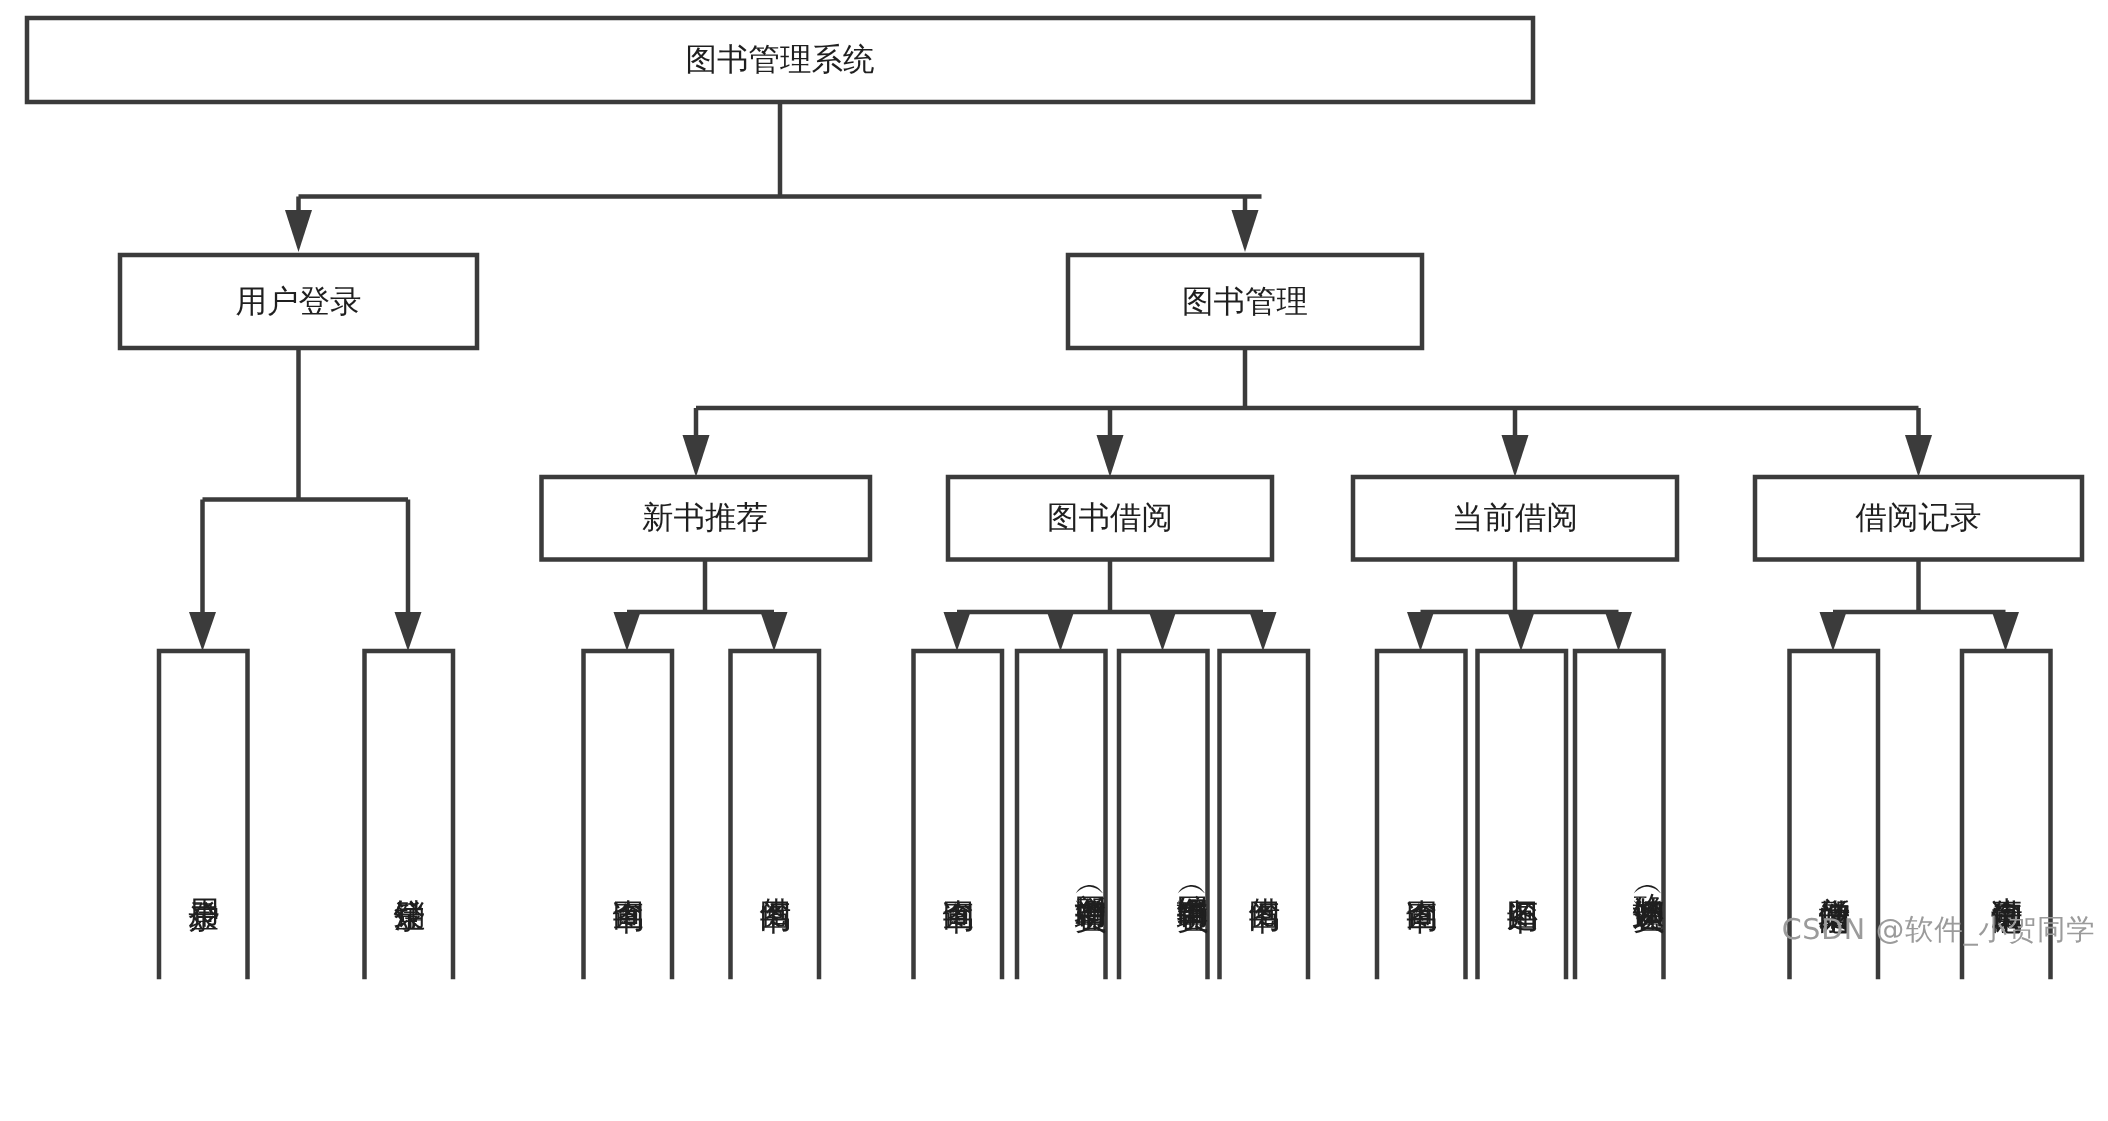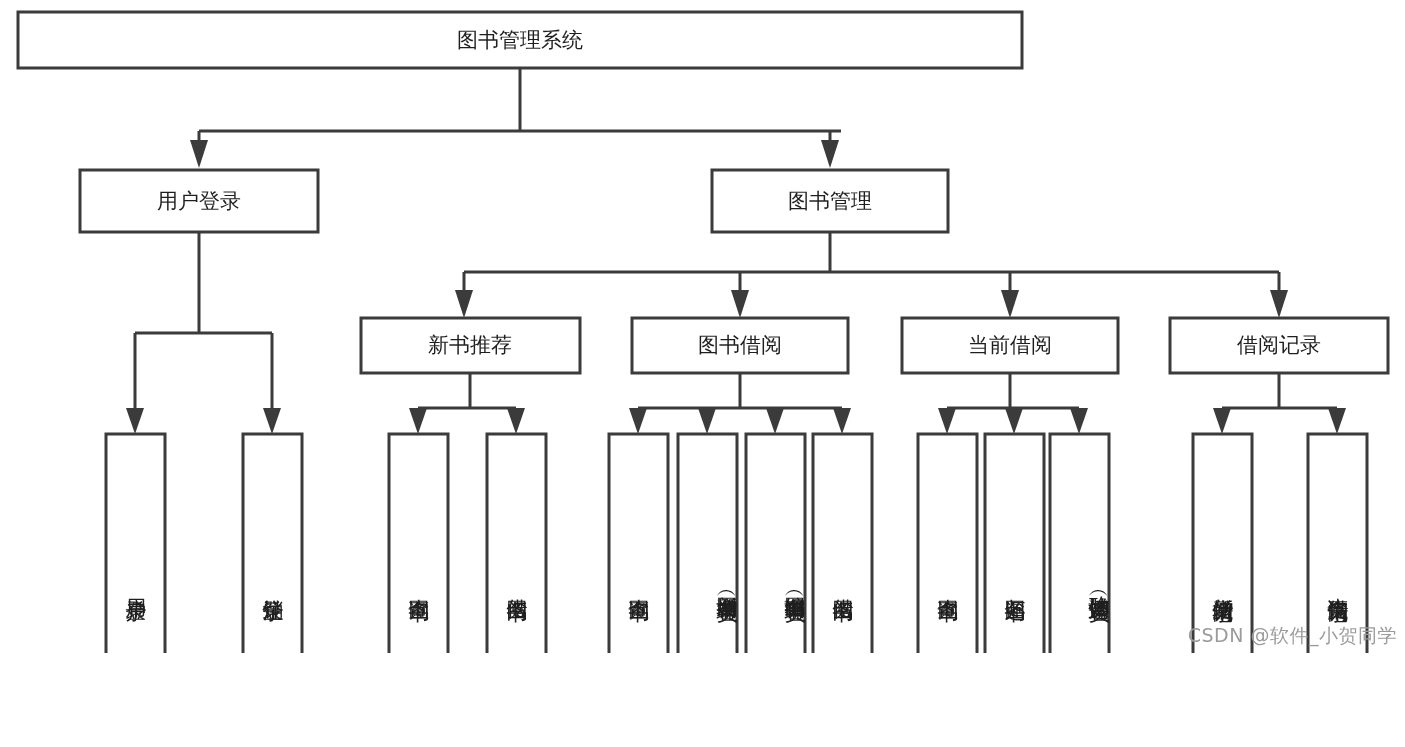--- a/index.html
+++ b/index.html
@@ -58,21 +58,21 @@
     line-height: 1.0;
     letter-spacing: 1px;
     display: flex;
     align-items: center;
     justify-content: center;
     pointer-events: none;
   }
   .watermark {
     position: absolute;
     right: 8px;
-    bottom: 4px;
+    bottom: 20px;
     font-family: "DejaVu Sans", "Liberation Sans", sans-serif;
     font-size: 19px;
     color: #9b9b9b;
     letter-spacing: 0.5px;
     white-space: nowrap;
   }
 </style>
 </head>
 <body>
 

